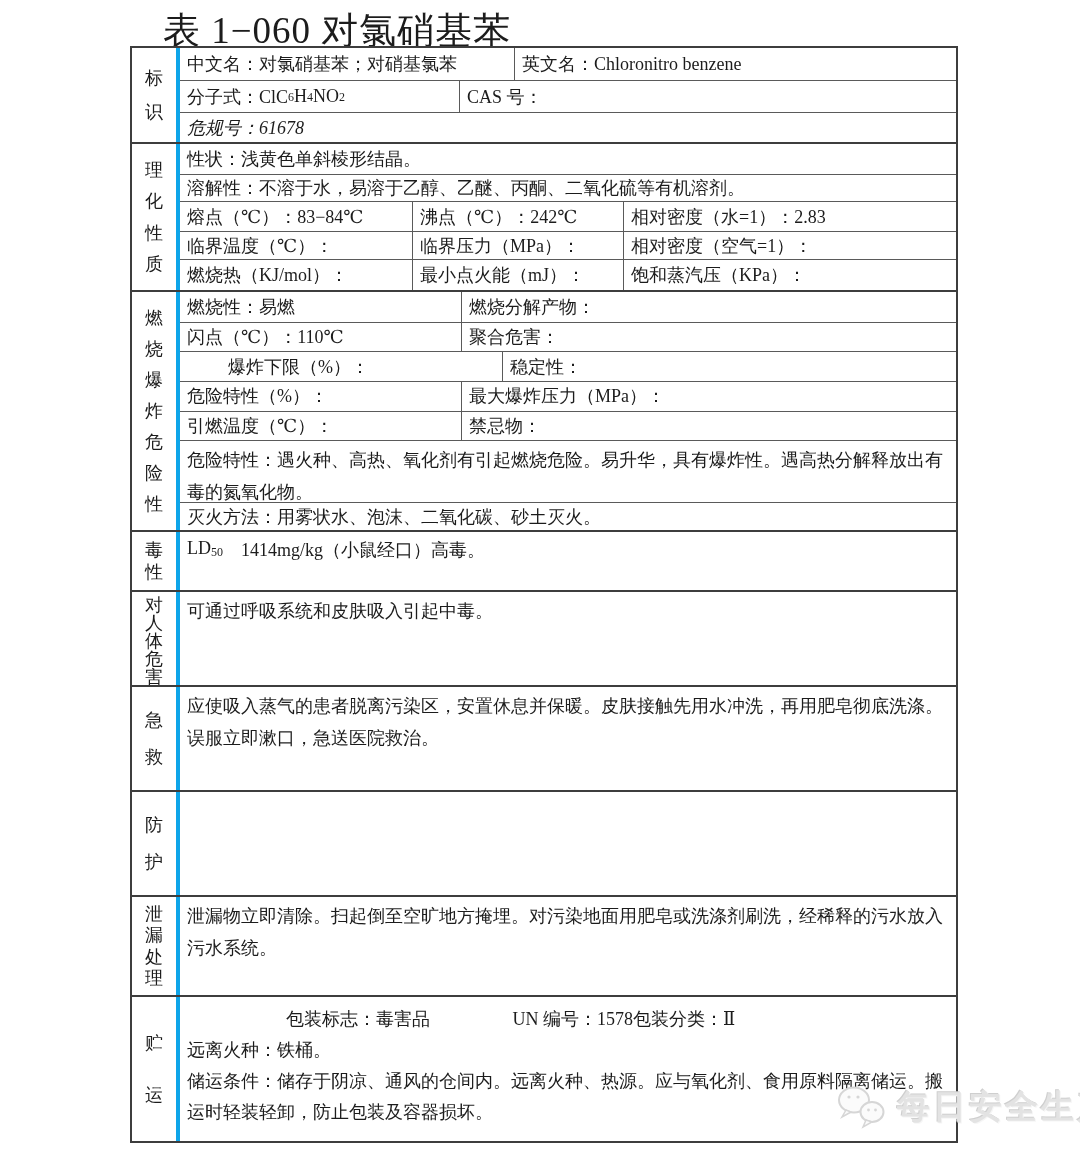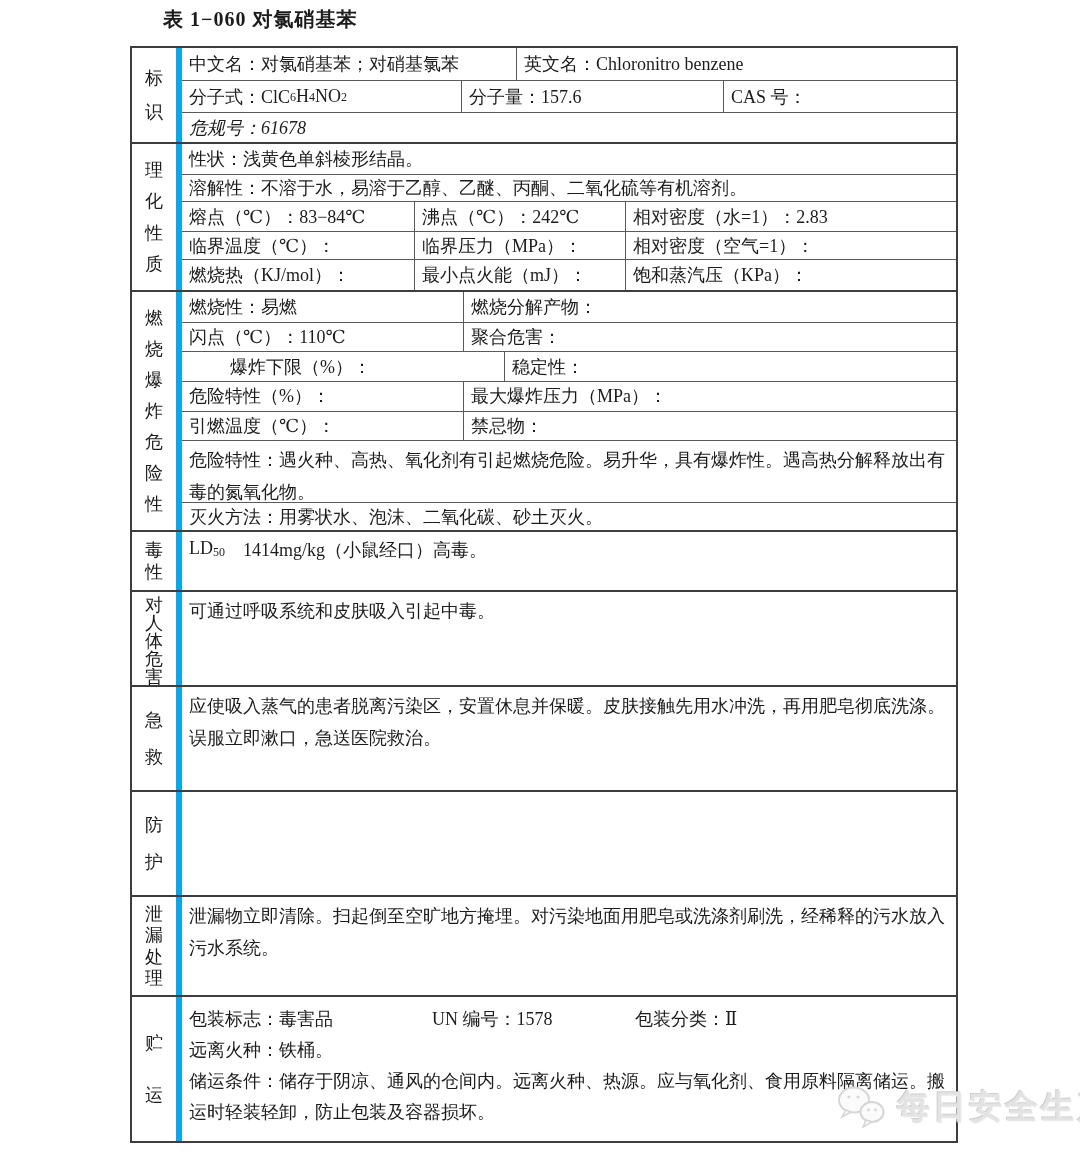--- a/index.html
+++ b/index.html
@@ -1,36 +1,36 @@
 <!DOCTYPE html>
 <html><head>
 <meta charset="utf-8">
 <style>
   html,body{margin:0;padding:0;background:#ffffff;}
   #page{position:relative;width:1080px;height:1157px;background:#ffffff;overflow:hidden;
         font-family:"Liberation Serif","DejaVu Serif",serif;color:#1c1c1c;}
-  #doc-title{position:absolute;left:163px;top:6px;font-size:20px;font-weight:bold;letter-spacing:1px;}
+  #doc-title{position:absolute;left:163px;top:6px;font-size:37px;font-weight:normal;letter-spacing:1px;}
   
   .tbl{position:absolute;left:130px;top:46px;width:828px;border:2px solid #3d3d3d;background:#fff;box-sizing:border-box;}
   .sec{display:flex;border-top:2px solid #3d3d3d;box-sizing:border-box;}
   .sec:first-child{border-top:0;}
   .lbl{width:44px;flex:0 0 44px;display:flex;flex-direction:column;justify-content:space-evenly;
        align-items:center;font-size:18px;box-sizing:border-box;padding:4px 0;}
   .lbl span{display:block;line-height:1;}
-  .body{flex:1;display:flex;flex-direction:column;border-left:6px solid #0ea5e9;box-sizing:border-box;min-width:0;}
+  .body{flex:1;display:flex;flex-direction:column;border-left:4px solid #0ea5e9;box-sizing:border-box;min-width:0;}
   .row{display:flex;border-top:1px solid #5a5a5a;box-sizing:border-box;}
   .row:first-child{border-top:0;}
   .cell{display:flex;align-items:center;padding:0 7px;font-size:18px;box-sizing:border-box;
         border-left:1px solid #5a5a5a;white-space:nowrap;overflow:hidden;}
   .cell:first-child{border-left:0;}
   .para{display:block;white-space:normal;line-height:32px;padding-top:3px;}
   .toppad{align-items:flex-start;padding-top:6px;}
   .col{display:flex;flex-direction:column;white-space:normal;line-height:31px;padding-top:7px;align-items:stretch;}
   .inline3{display:flex;}
-  .inline3 span{display:block;}
+  .inline3 span{display:block;text-align:right;}
   sub{font-size:12px;line-height:1;}
   
   .wm{position:absolute;left:834px;top:1084px;display:flex;align-items:center;gap:9px;}
   .wm-text{font-family:"Liberation Sans","DejaVu Sans",sans-serif;font-size:33px;font-weight:bold;
            color:#e3e3e3;letter-spacing:3px;text-shadow:1px 1px 0 #f6f6f6,-1px -1px 0 #cfcfcf;white-space:nowrap;}
 </style>
 </head>
 <body>
 
 <div id="page">
@@ -51,21 +51,20 @@
         </div>
         <div class="row" style="height:32px;">
           <div class="cell" style="width:279px;flex:0 0 279px;">
             <span>分子式：ClC</span>
               <sub>6</sub>
               <span>H</span>
               <sub>4</sub>
               <span>NO</span>
               <sub>2</sub>
           </div>
-          <div class="cell" style="width:262px;flex:0 0 262px;">分子量：157.6</div>
           <div class="cell" style="flex:1;">CAS 号：</div>
         </div>
         <div class="row" style="height:30px;">
           <div class="cell" style="flex:1;font-style:italic;">危规号：61678</div>
         </div>
       </div>
     </div>
 
     <div class="sec" style="height:148px;">
       <div class="lbl vlabel">

